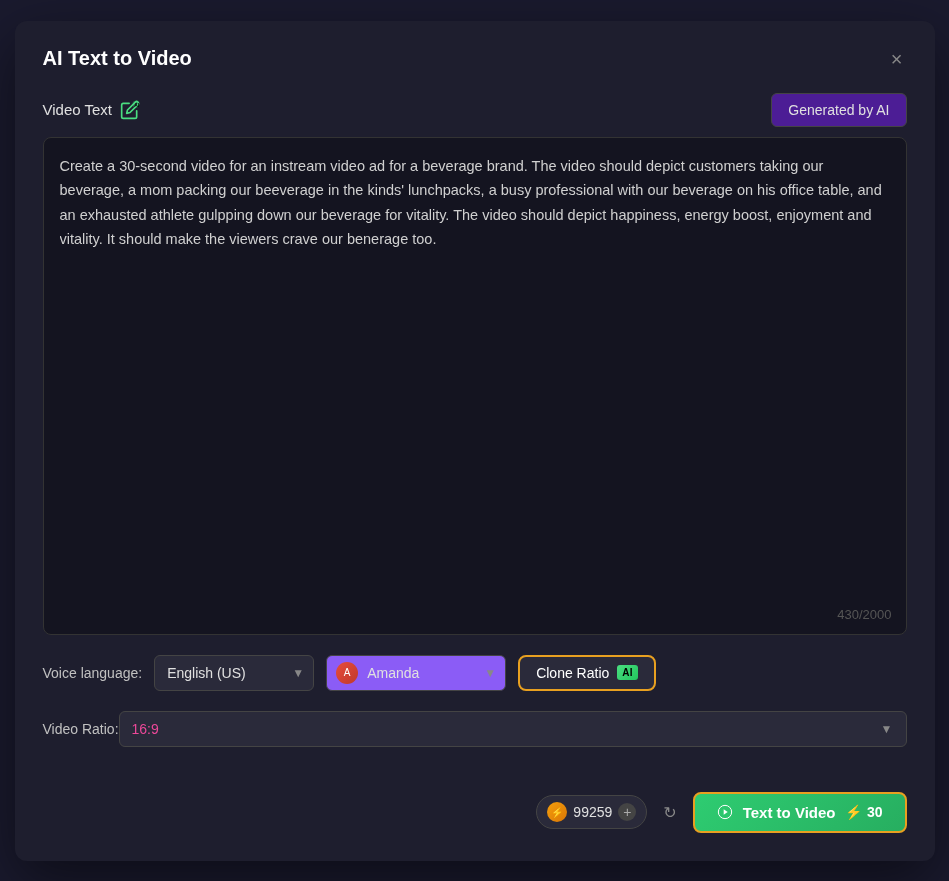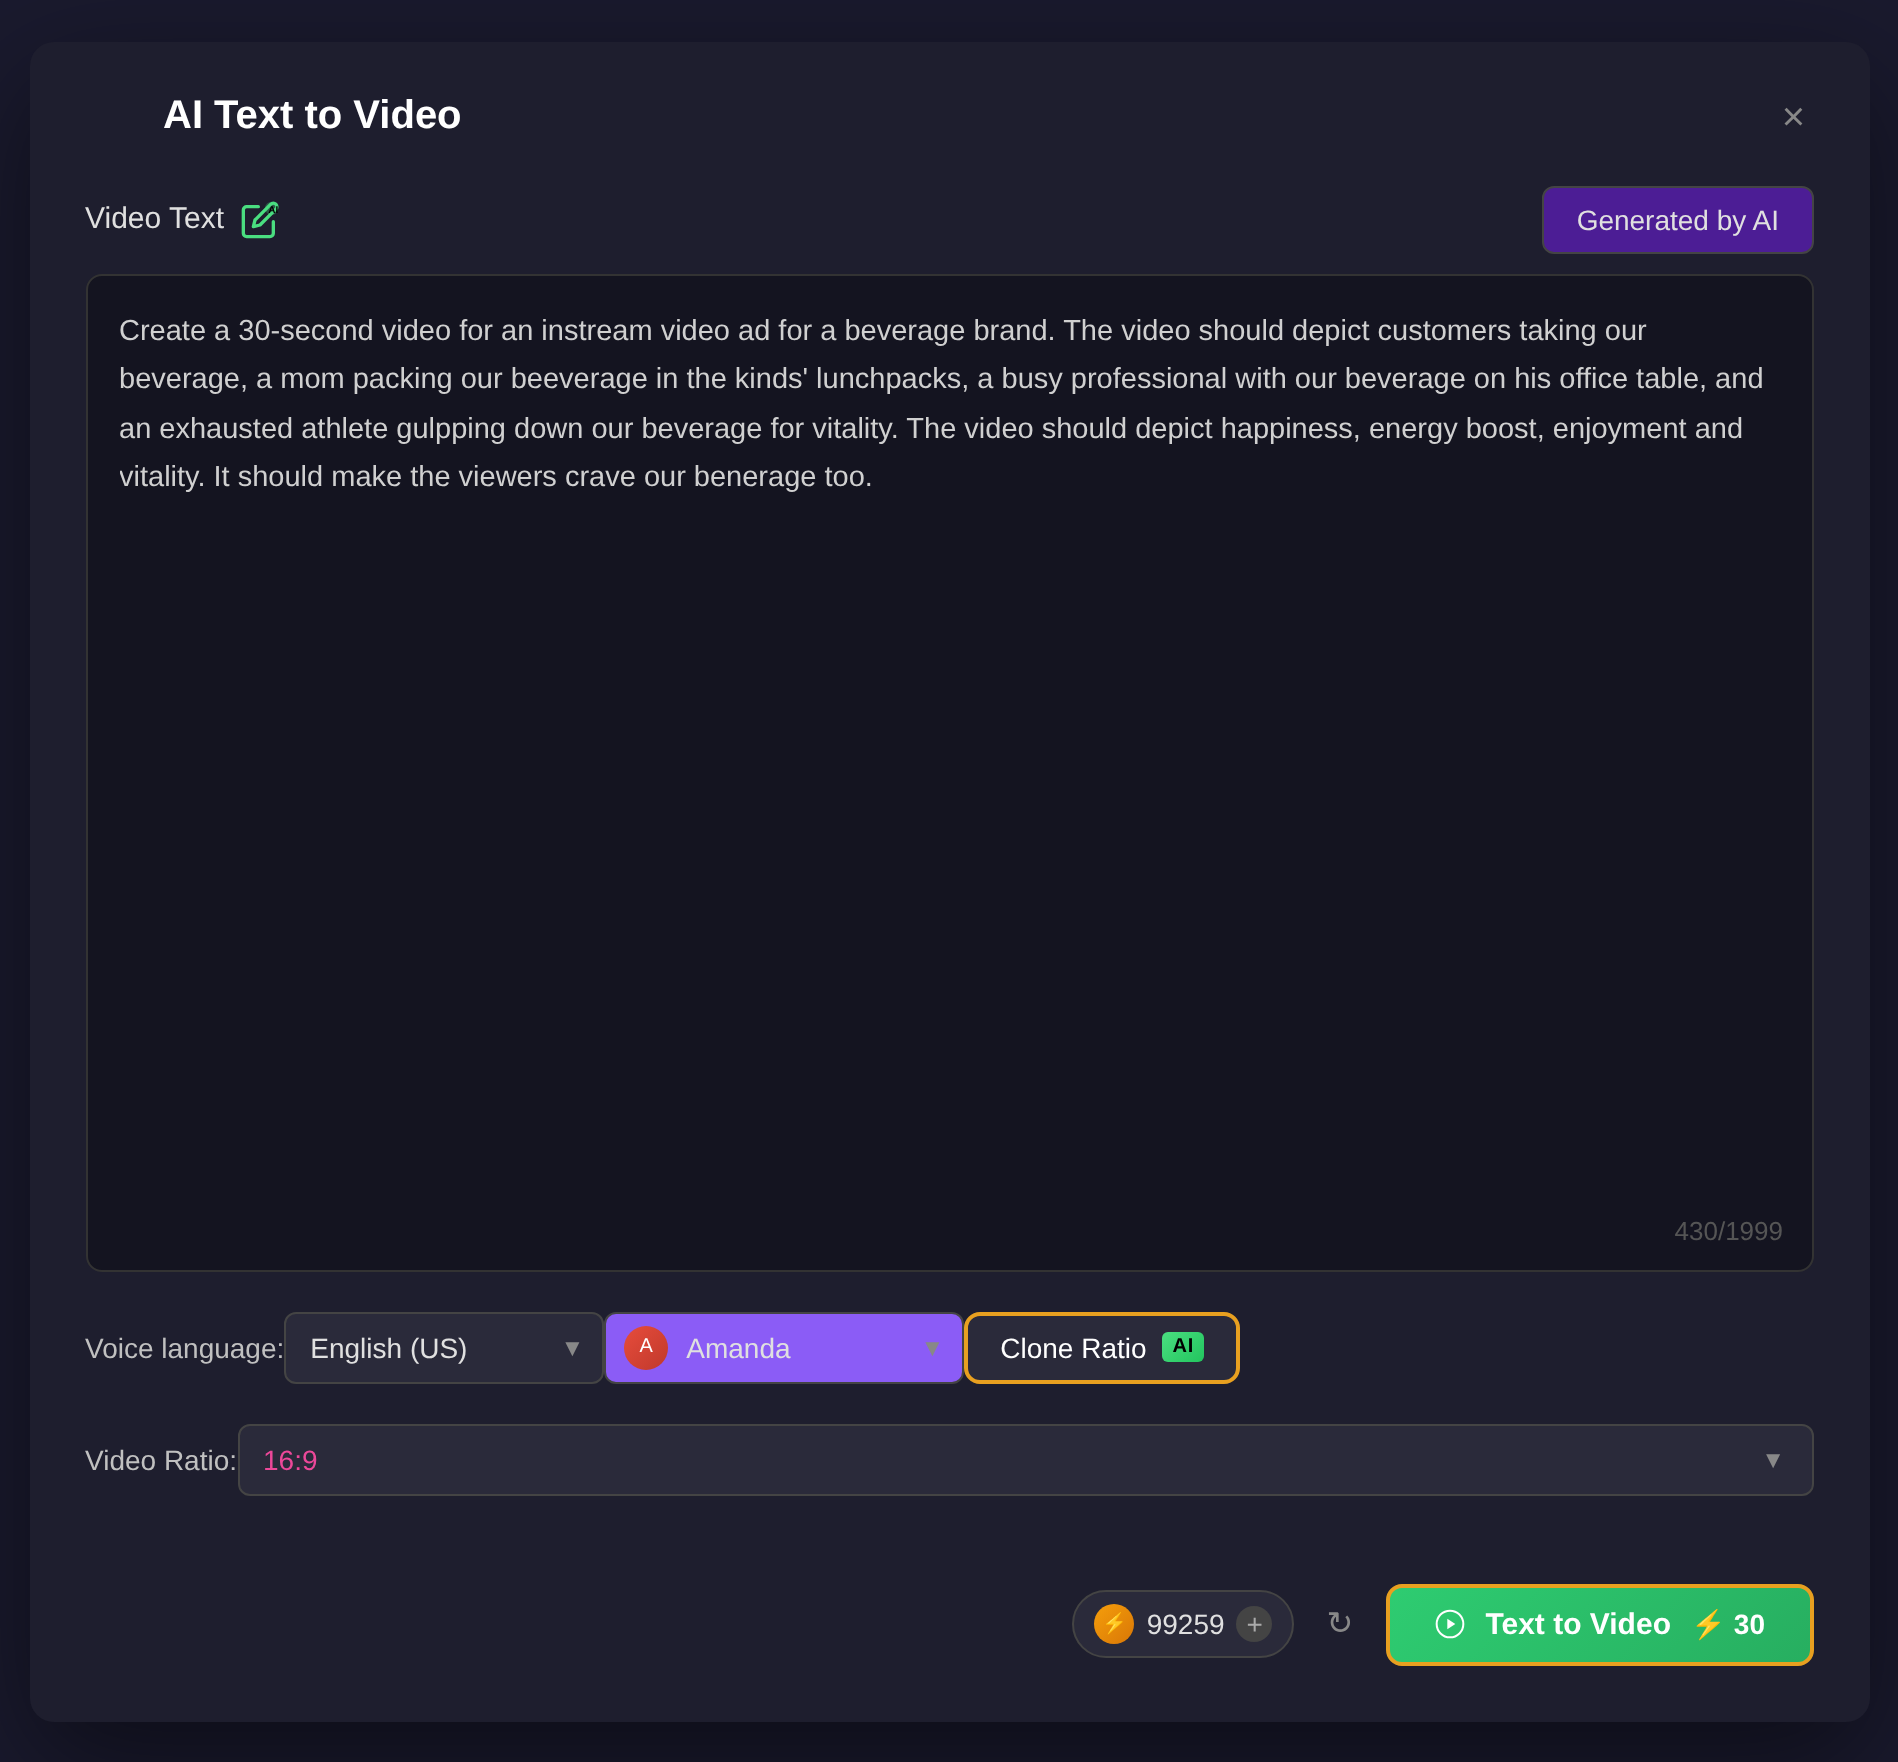--- a/index.html
+++ b/index.html
@@ -33,21 +33,20 @@
     .dialog-header {
       display: flex;
       align-items: center;
       justify-content: space-between;
     }
 
     .dialog-title {
       color: #ffffff;
       font-size: 20px;
       font-weight: 600;
-      margin-left: 39px;
     }
 
     .close-btn {
       background: none;
       border: none;
       color: #888;
       font-size: 20px;
       cursor: pointer;
       padding: 4px;
       line-height: 1;
@@ -120,20 +119,21 @@
       position: absolute;
       bottom: 12px;
       right: 14px;
       color: #555;
       font-size: 13px;
     }
 
     .controls-row {
       display: flex;
       align-items: center;
+      gap: 12px;
       flex-wrap: wrap;
     }
 
     .control-label {
       color: #c0c0c0;
       font-size: 14px;
       font-weight: 500;
       white-space: nowrap;
     }
 
@@ -374,21 +374,21 @@
             <path d="M18.5 2.5a2.121 2.121 0 0 1 3 3L12 15l-4 1 1-4 9.5-9.5z" stroke="#4ade80" stroke-width="2" stroke-linecap="round" stroke-linejoin="round"></path>
             <circle cx="19" cy="5" r="4" fill="#4ade80" opacity="0.3"></circle>
             <text x="17" y="8" font-size="6" fill="#000" font-weight="bold">AI</text>
           </svg>
         </span>
       </div>
       <button class="generated-btn">Generated by AI</button>
     </div>
     <div class="text-area-wrapper">
       <textarea class="video-textarea" style="">Create a 30-second video for an instream video ad for a beverage brand. The video should depict customers taking our beverage, a mom packing our beeverage in the kinds' lunchpacks, a busy professional with our beverage on his office table, and an exhausted athlete gulpping down our beverage for vitality. The video should depict happiness, energy boost, enjoyment and vitality. It should make the viewers crave our benerage too.</textarea>
-      <span class="char-count">430/1999</span>
+      <span class="char-count">430/2000</span>
     </div>
   </div>
 
   <div class="controls-row">
     <span class="control-label">Voice language:</span>
 
     <div class="select-wrapper">
       <select class="styled-select">
         <option>English (US)</option>
         <option>English (UK)</option>

